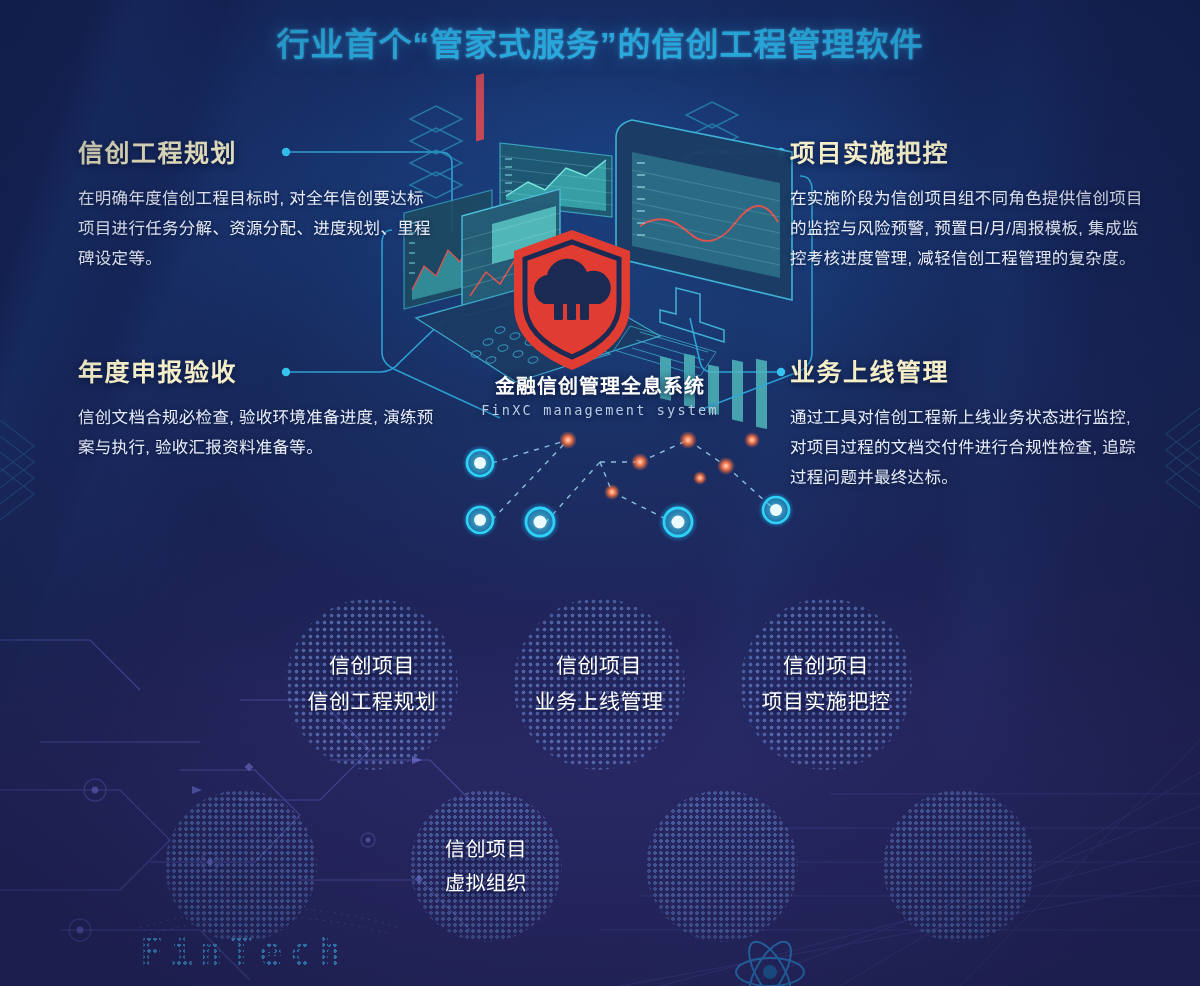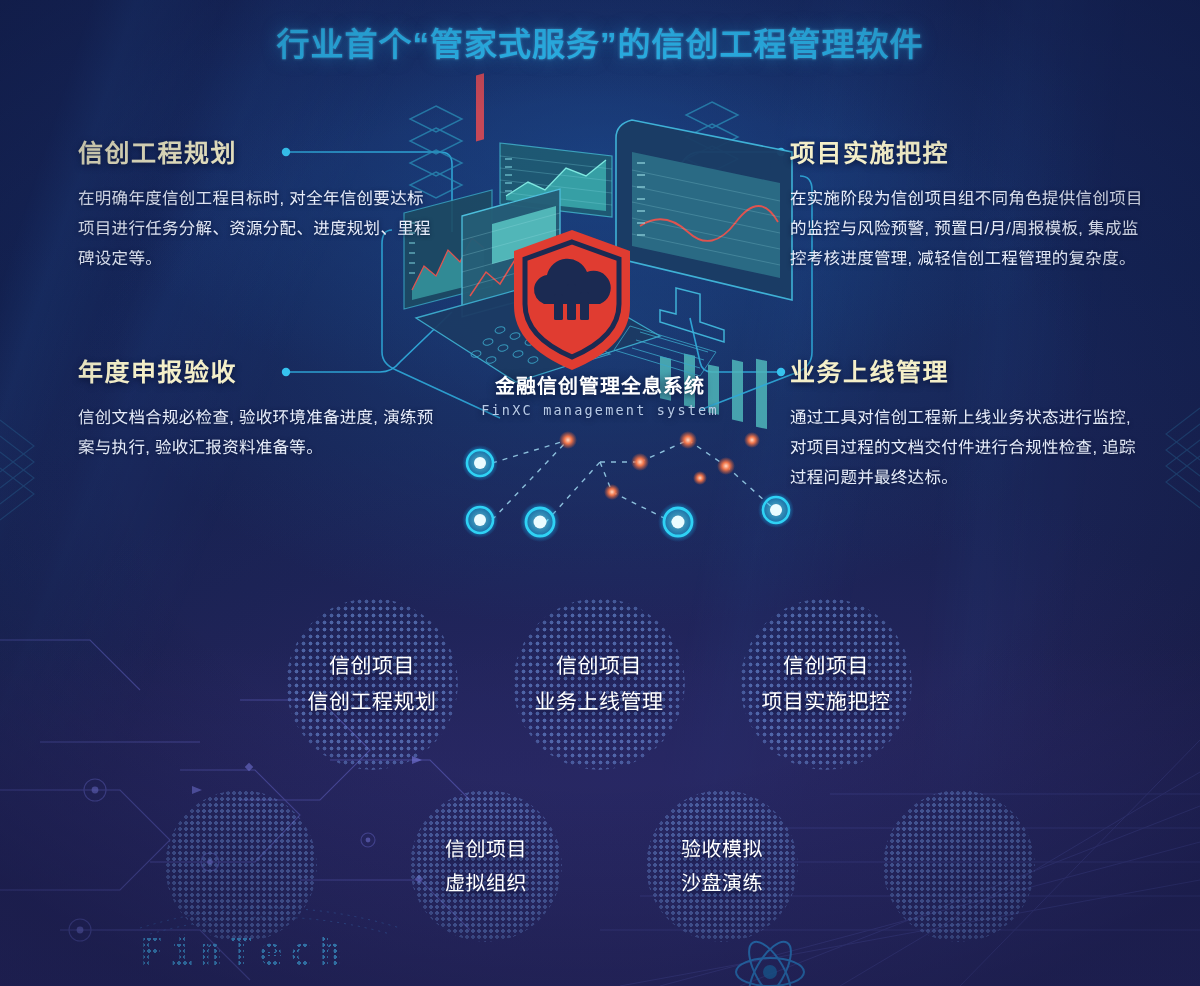--- a/index.html
+++ b/index.html
@@ -479,24 +479,20 @@
   <div class="sphere small" style="left:410px;top:790px;width:152px;height:152px;">
     <div class="dots"></div>
     <div class="txt">
       <span>信创项目</span><br>
       <span>虚拟组织</span>
     </div>
   </div>
 
   <div class="sphere small" style="left:646px;top:790px;width:152px;height:152px;">
     <div class="dots"></div>
-    <div class="txt">
-      <span>验收模拟</span><br>
-      <span>沙盘演练</span>
-    </div>
   </div>
 
   <div class="sphere small" style="left:883px;top:790px;width:152px;height:152px;">
     <div class="dots"></div>
   </div>
 
   <div class="fintech">FinTech</div>
 
   <div class="vignette"></div>
 </div>

